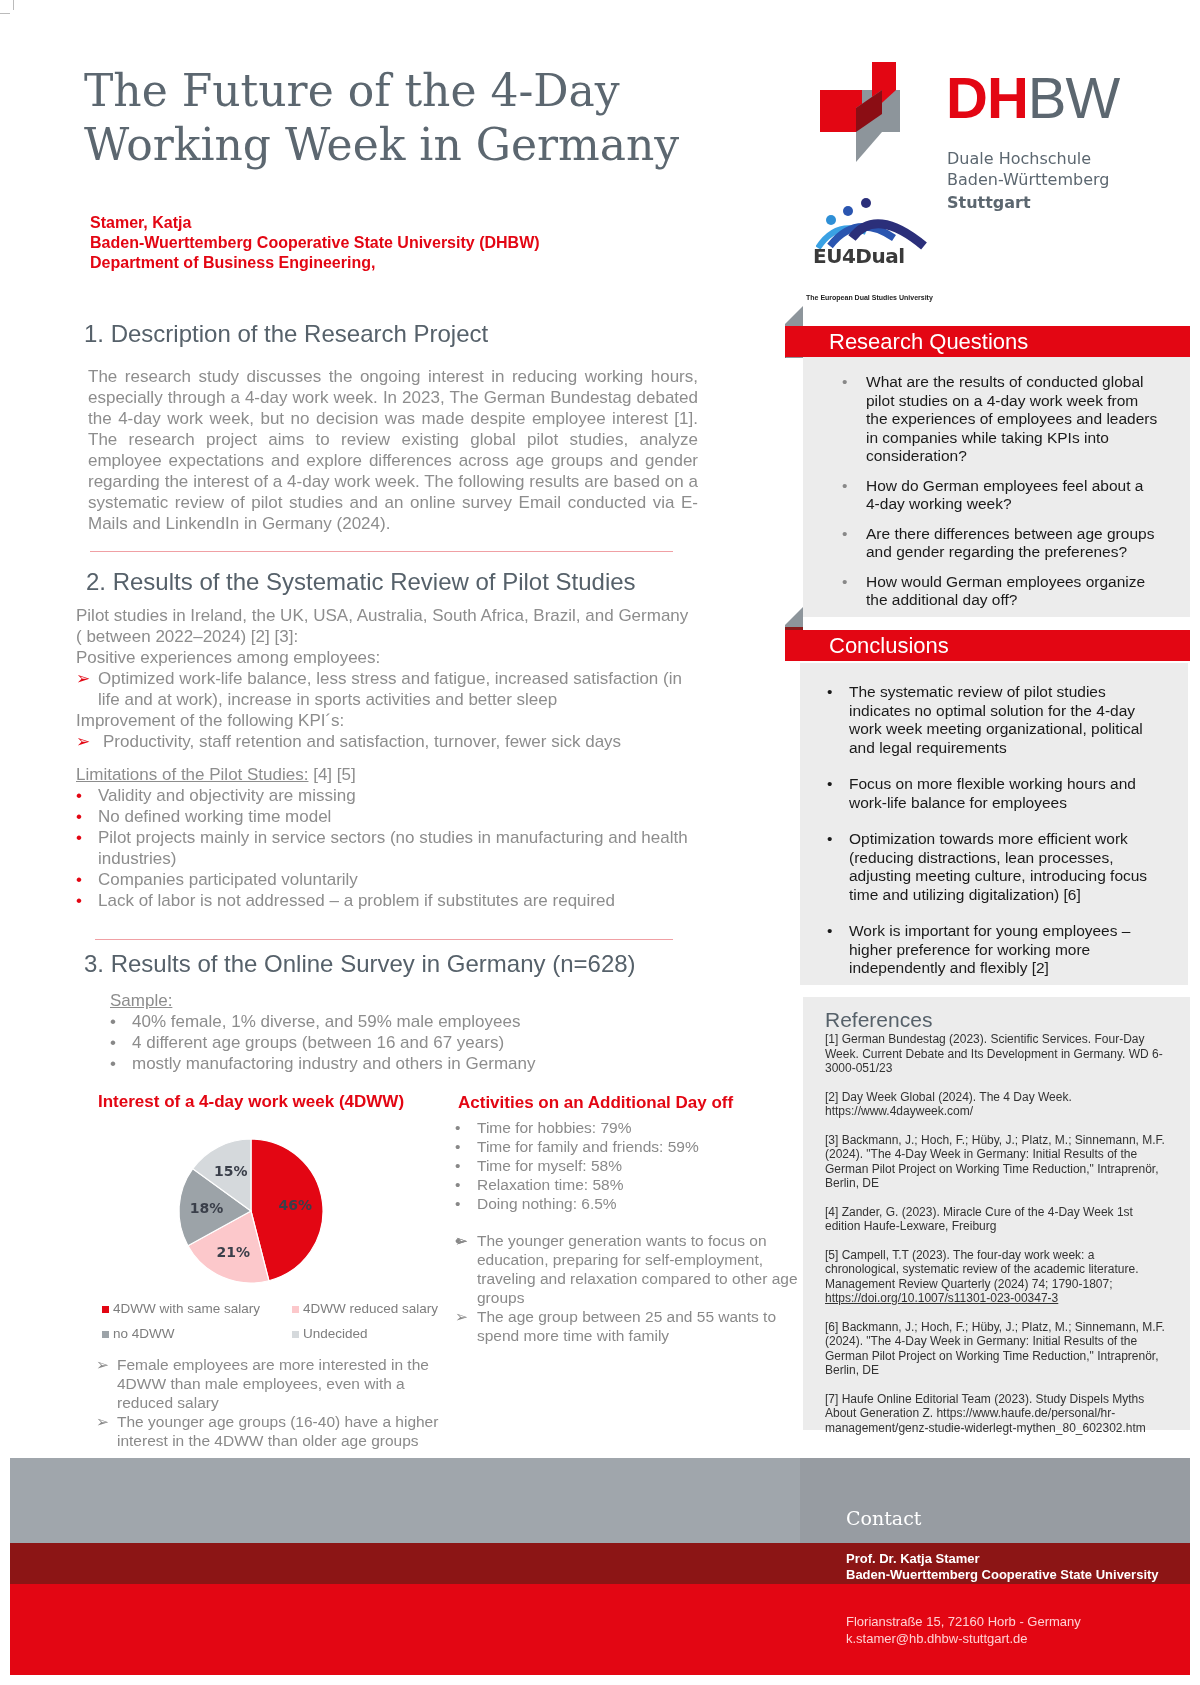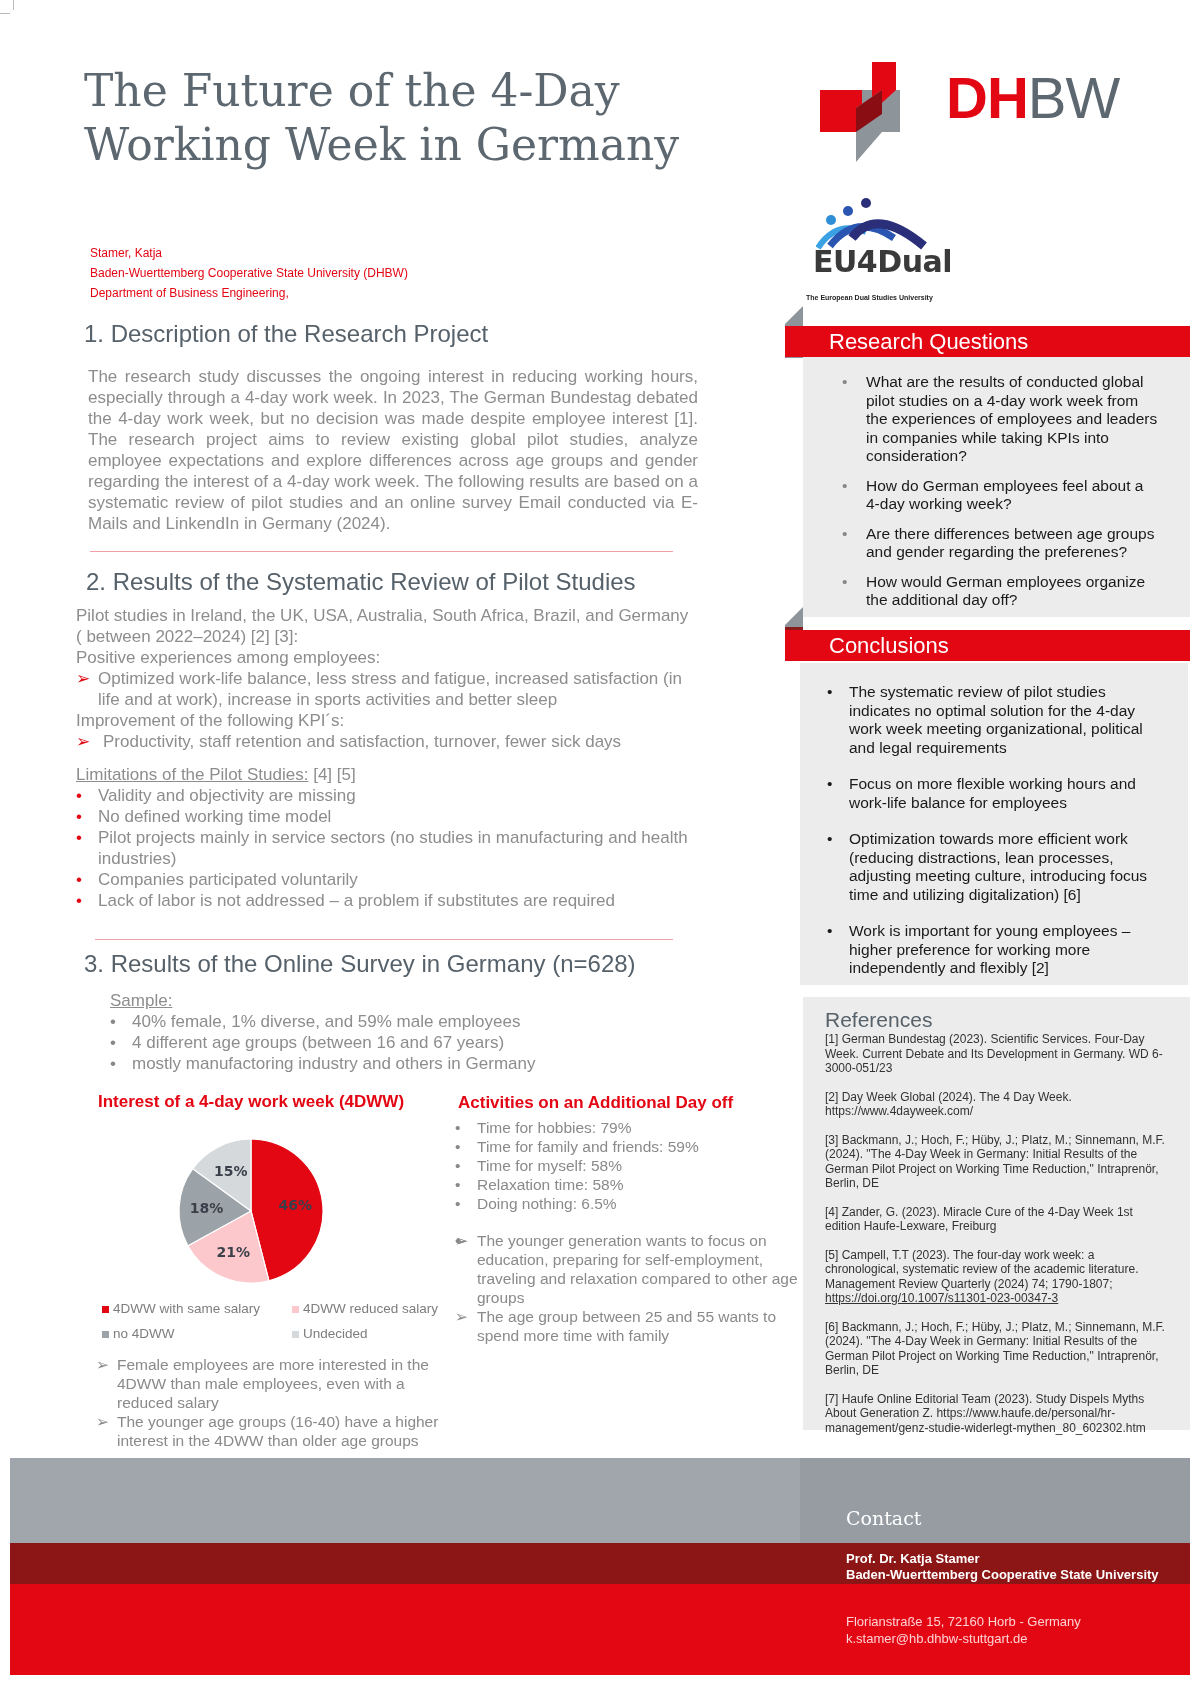--- a/index.html
+++ b/index.html
@@ -3,21 +3,21 @@
 <meta charset="utf-8">
 <style>
   * { box-sizing: border-box; margin: 0; padding: 0; }
   html, body { width: 1200px; height: 1685px; background: #fff; overflow: hidden; }
   body { position: relative; font-family: "Liberation Sans", sans-serif; color: #8a8a8a; }
   .abs { position: absolute; }
 
   .crop { position: absolute; background: #bbb; }
 
   .title { left: 84px; top: 64px; width: 660px; font-family: "DejaVu Serif", serif; font-size: 44px; line-height: 54px; color: #5c6770; font-weight: normal; }
-  .author { left: 90px; top: 213px; font-size: 12px; line-height: 20px; font-weight: normal; color: #e30613; margin-top: 30px; }
+  .author { left: 90px; top: 213px; font-size: 16px; line-height: 20px; font-weight: bold; color: #e30613; }
 
   .sec-h { font-size: 24px; color: #56616a; font-weight: normal; }
   .body-txt { font-size: 17px; line-height: 21px; color: #8d8d8d; }
   .justify { text-align: justify; }
   .divider { height: 1px; background: #f0a0a4; }
 
   ul.list { list-style: none; }
   ul.list li { position: relative; padding-left: 22px; }
   ul.list li .mk { position: absolute; left: 0; top: 0; }
   .mk-red { color: #e30613; }
@@ -66,32 +66,37 @@
   <svg width="80" height="110" viewBox="0 0 80 110" style="position:absolute;left:0;top:0">
     <rect x="0" y="28" width="42" height="42" fill="#e30613"></rect>
     <polygon points="42,28 80,28 80,70 42,70" fill="#8d959b"></polygon>
     <polygon points="52,0 76,0 76,28 52,50" fill="#e30613"></polygon>
     <polygon points="36,46 62,28 62,70 36,100" fill="#8d959b"></polygon>
     <polygon points="36,46 62,28 62,52 36,70" fill="#8b0d14"></polygon>
   </svg>
   <div style="position:absolute;left:126px;top:6px;font-size:58px;font-weight:bold;line-height:60px;letter-spacing:-1px">
     <span style="color:#e30613">DH</span><span style="color:#5c6770;font-weight:normal">BW</span>
   </div>
+  <div style="position:absolute;left:127px;top:86px;font-family:'DejaVu Sans',sans-serif;font-size:16px;line-height:21px;color:#5c6770">
+    <div>Duale Hochschule</div>
+    <div>Baden-Württemberg</div>
+    <div style="font-weight:bold;margin-top:2px">Stuttgart</div>
+  </div>
 </div>
 
 <div class="abs" style="left:806px;top:198px;width:170px;height:106px">
   <svg width="120" height="52" viewBox="0 0 120 52" style="position:absolute;left:10px;top:0">
     <circle cx="15" cy="22" r="5" fill="#2e8fd6"></circle>
     <circle cx="32" cy="13" r="5" fill="#2a55b0"></circle>
     <circle cx="50" cy="5" r="5" fill="#2b2f7a"></circle>
     <path d="M2 50 Q20 22 50 34" stroke="#3aa1e3" stroke-width="6" fill="none"></path>
     <path d="M14 48 Q40 14 78 40" stroke="#2a55b0" stroke-width="7" fill="none"></path>
     <path d="M36 40 Q60 8 108 48" stroke="#2b2f7a" stroke-width="9" fill="none"></path>
   </svg>
-  <div style="position:absolute;left:7px;top:46px;font-family:'DejaVu Sans',sans-serif;font-size:30px;font-weight:bold;color:#3a3a3a;letter-spacing:-0.5px">EU4Dual</div>
+  <div style="position:absolute;left:7px;top:46px;font-family:'DejaVu Sans',sans-serif;font-size:20px;font-weight:bold;color:#3a3a3a;letter-spacing:-0.5px">EU4Dual</div>
   <div style="position:absolute;left:0;top:96px;font-size:7px;font-weight:bold;color:#222;white-space:nowrap">The European Dual Studies University</div>
 </div>
 
 <h2 class="abs sec-h" style="left:84px;top:320px">1. Description of the Research Project</h2>
 <p class="abs body-txt justify" style="left:88px;top:366px;width:610px">The research study discusses the ongoing interest in reducing working hours, especially through a 4-day work week. In 2023, The German Bundestag debated the 4-day work week, but no decision was made despite employee interest [1]. The research project aims to review existing global pilot studies, analyze employee expectations and explore differences across age groups and gender regarding the interest of a 4-day work week. The following results are based on a systematic review of pilot studies and an online survey Email conducted via E-Mails and LinkendIn in Germany (2024).</p>
 <div class="abs divider" style="left:90px;top:551px;width:583px"></div>
 
 <h2 class="abs sec-h" style="left:86px;top:568px">2. Results of the Systematic Review of Pilot Studies</h2>
 <div class="abs body-txt" style="left:76px;top:605px;width:620px">
   <p>Pilot studies in Ireland, the UK, USA, Australia, South Africa, Brazil, and Germany ( between 2022–2024) [2] [3]:</p>

